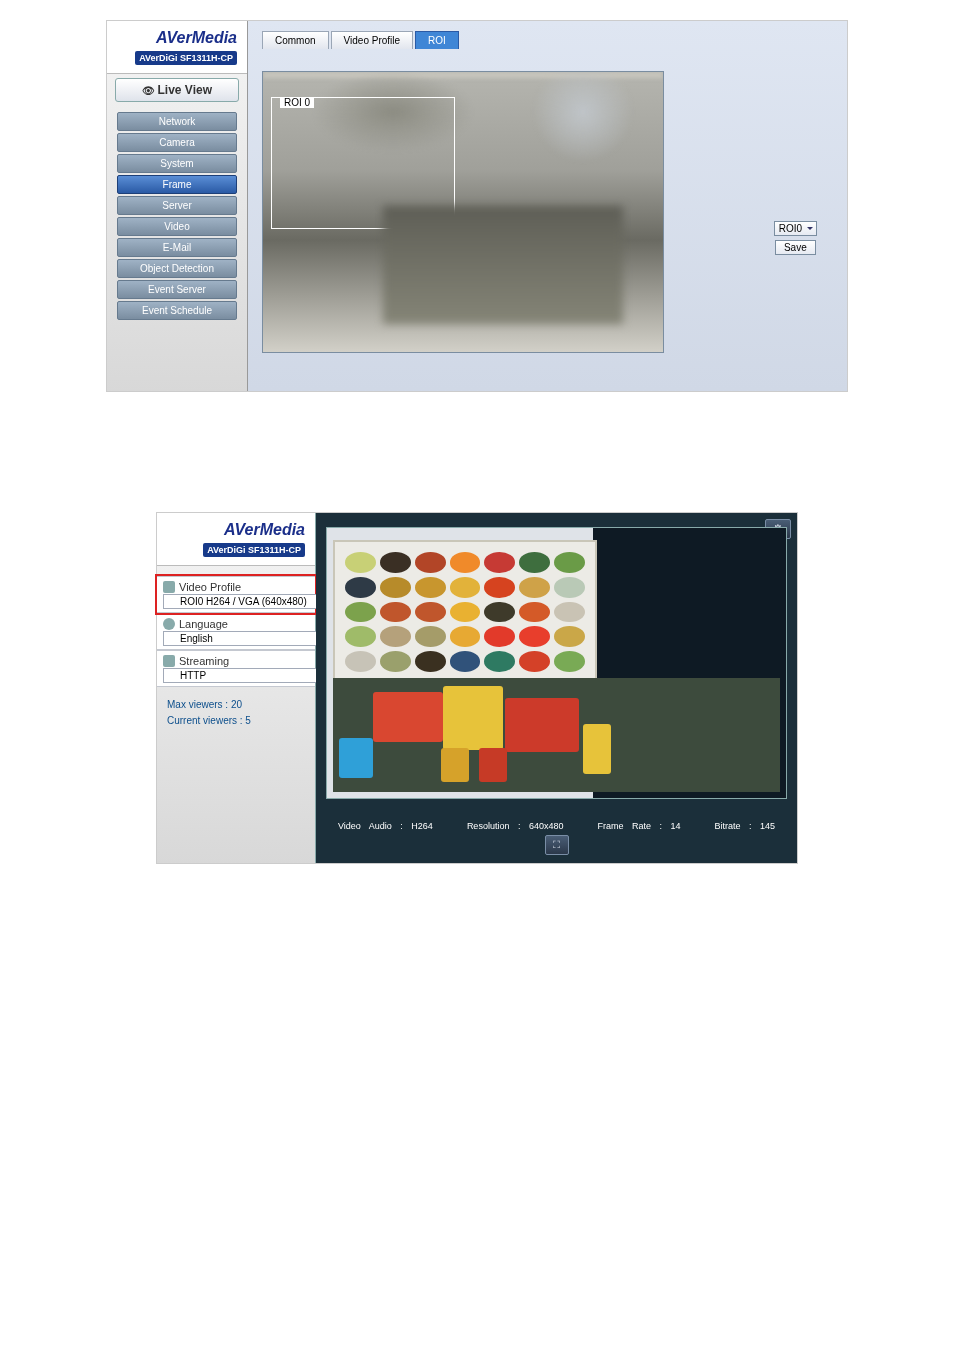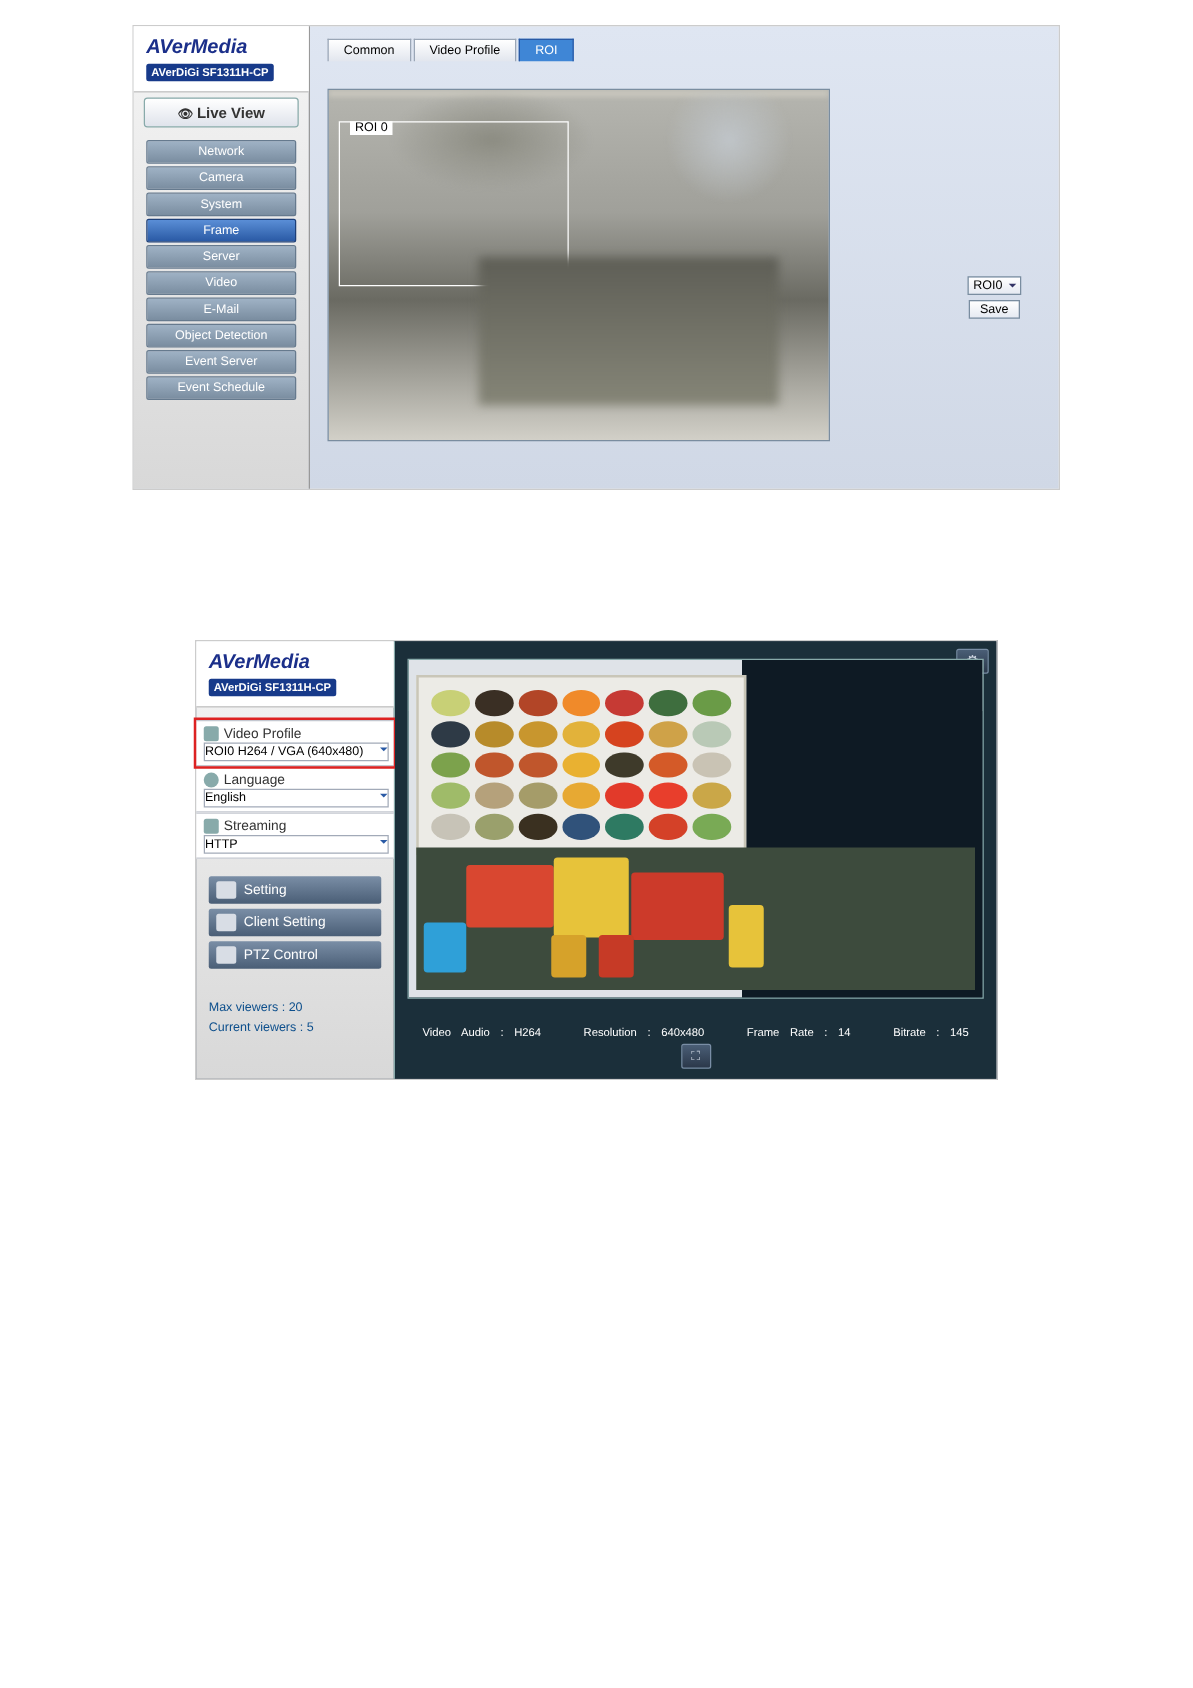--- a/index.html
+++ b/index.html
@@ -1,19 +1,19 @@
 <!DOCTYPE html>
 <html><head>
 <meta charset="utf-8">
 <style>
 body{margin:0;padding:0;font-family:Arial,Helvetica,sans-serif;background:#fff;font-size:11px;width:954px}
 .screenshot{margin:20px auto;border:1px solid #ccc}
 .panel1{width:740px;height:370px;position:relative;background:linear-gradient(#dfe6f2,#d0d8e6);display:flex}
 .sidebar1{width:140px;background:linear-gradient(#f5f5f5,#d8d8d8);padding:0;border-right:1px solid #999}
-.logo-box{background:#fff;padding:8px 10px;text-align:left;border-bottom:1px solid #bbb}
+.logo-box{background:#fff;padding:8px 10px;text-align:right;border-bottom:1px solid #bbb}
 .logo-aver{font:italic 900 16px Arial;color:#1b2f8a}
 .logo-digi{font:900 9px Arial;color:#fff;background:#173a8a;padding:2px 4px;display:inline-block;border-radius:2px;margin-top:4px}
 .live-view-btn{background:linear-gradient(#fff,#dfe3eb);border:1px solid #8aa;margin:4px 8px;padding:4px 0;text-align:center;font-weight:bold;font-size:12px;color:#333;border-radius:3px;cursor:pointer}
 .live-view-btn::before{content:"👁 ";font-size:10px}
 .nav-list{padding:4px 10px}
 .nav-item{background:linear-gradient(#9fb2c5,#7a8da0);color:#fff;font-size:10px;text-align:center;padding:3px 0;margin:2px 0;border:1px solid #667a8e;border-radius:2px;cursor:pointer}
 .nav-item.active{background:linear-gradient(#5a8ed6,#2a5aa5);border-color:#1d3f78}
 .content1{flex:1;padding:10px 10px 0 14px;position:relative}
 .tabs{display:flex}
 .tab{background:linear-gradient(#fff,#e2e6ee);border:1px solid #9aa6b6;border-bottom:none;padding:3px 12px;font-size:10px;margin-right:2px;cursor:pointer}
@@ -24,21 +24,21 @@
 .roi-box{position:absolute;left:8px;top:25px;width:182px;height:130px;border:1px solid #fff}
 .roi-label{position:absolute;left:8px;top:-1px;background:#fff;color:#000;font-size:10px;padding:0 4px}
 .roi-controls{position:absolute;right:30px;top:200px;display:flex;flex-direction:column;gap:4px;align-items:center}
 .select-small{font-size:10px;background:linear-gradient(#fff,#e6eaf2);border:1px solid #7a8da0;padding:1px 14px 1px 4px;position:relative}
 .select-small::after{content:"";position:absolute;right:3px;top:5px;border:3px solid transparent;border-top-color:#336}
 .small-btn{font-size:10px;background:linear-gradient(#fff,#e6eaf2);border:1px solid #7a8da0;padding:1px 8px;cursor:pointer}
 .panel2{width:640px;height:350px;position:relative;background:#4a5565;display:flex}
 .sidebar2{width:158px;background:linear-gradient(#f5f5f5,#d8d8d8);border-right:1px solid #8aa}
 .side2-section{background:#fff;border-top:1px solid #c4c8d0;border-bottom:1px solid #c4c8d0;padding:3px 6px}
 .side2-header{display:flex;align-items:center;gap:4px;font-size:11px;color:#333;padding:1px 0}
-.side2-select{width:100%;font-size:10px;border:1px solid #a2aab8;padding:1px 0;background:#fff;position:relative;display:flex;justify-content:space-between;cursor:pointer}
+.side2-select{width:100%;font-size:10px;border:1px solid #a2aab8;padding:1px 16px;background:#fff;position:relative;display:flex;justify-content:space-between;cursor:pointer}
 .side2-select::after{content:"";border:3px solid transparent;border-top-color:#2a5aa5;margin-top:2px}
 .hilite{outline:2px solid #d22}
 .side2-btns{padding:10px}
 .side2-btn{background:linear-gradient(#7a8ea6,#4a5e76);color:#fff;font-size:11px;padding:4px 6px;margin:4px 0;border-radius:2px;display:flex;align-items:center;gap:6px;cursor:pointer}
 .side2-btn .ico{width:16px;height:14px;background:#d8dde5;border-radius:2px;display:inline-block}
 .viewer-info{padding:10px;color:#0d4f8c;font-size:10px;line-height:1.6}
 .content2{flex:1;position:relative;background:#1b2f3a}
 .gear-icon{position:absolute;right:6px;top:6px;width:24px;height:18px;border:1px solid #7a8ea6;border-radius:2px;background:linear-gradient(#4a5e76,#2b384a);color:#cfd6e2;display:flex;align-items:center;justify-content:center;font-size:12px;cursor:pointer}
 .live-frame{position:absolute;left:10px;top:14px;right:10px;height:270px;border:1px solid #8aa;background:linear-gradient(180deg,#cfd4da 0%,#adb5bd 15%,#304050 15%,#304050 100%);overflow:hidden}
 .live-frame .back-wall{position:absolute;inset:0;background:linear-gradient(90deg,#dfe3e8 0 58%,#0e1a24 58% 100%)}
@@ -119,34 +119,20 @@
     </div>
     <div class="side2-section">
       <div class="side2-header">
           <span class="mini-icon"></span>
           <span>Streaming</span>
         </div>
       <div class="side2-select">
           <span>HTTP</span>
         </div>
     </div>
-    <div class="side2-btns" id="side2-btns">
-        <div class="side2-btn">
-          <span class="ico"></span>
-          <span>Setting</span>
-        </div>
-        <div class="side2-btn">
-          <span class="ico"></span>
-          <span>Client Setting</span>
-        </div>
-        <div class="side2-btn">
-          <span class="ico"></span>
-          <span>PTZ Control</span>
-        </div>
-      </div>
     <div style="flex:1"></div>
     <div class="viewer-info">
       <div>Max viewers : 20</div>
       <div>Current viewers : 5</div>
     </div>
   </div>
   <div class="content2">
     <div class="gear-icon">⚙</div>
     <div class="live-frame">
       <div class="back-wall"></div>

